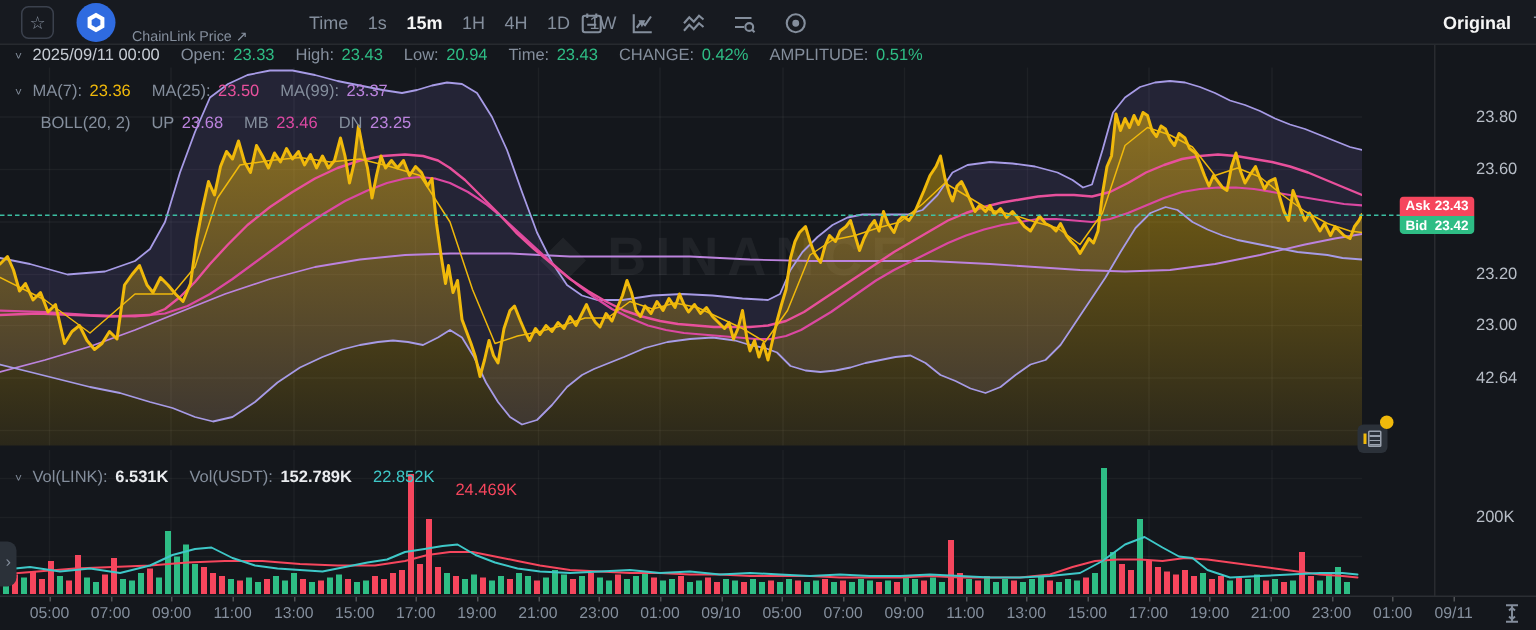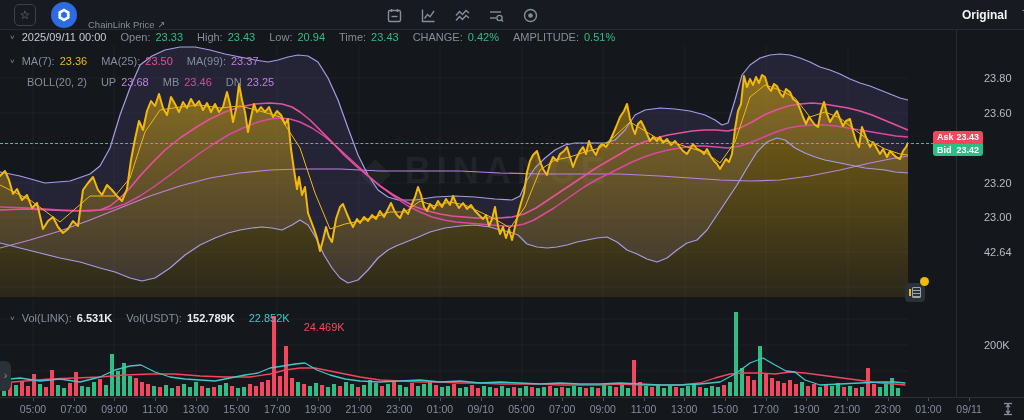--- a/index.html
+++ b/index.html
@@ -87,20 +87,30 @@
 <div id="app">
 
   <div id="topbar">
     <div id="fav-btn">☆</div>
     <div id="coin-logo">
       <svg width="16" height="16" viewBox="0 0 16 16">
           <path d="M8 1.5 13.6 4.7 V11.3 L8 14.5 2.4 11.3 V4.7 Z M8 4.6 5.1 6.3 V9.7 L8 11.4 10.9 9.7 V6.3 Z" fill="#fff" fill-rule="evenodd"></path>
         </svg>
     </div>
     <div id="pair-sub">ChainLink Price ↗</div>
+    <div id="intervals">
+        <span class="iv lab">Time</span>
+        <span class="iv">1s</span>
+        <span class="iv active">15m</span>
+        <span class="iv">1H</span>
+        <span class="iv">4H</span>
+        <span class="iv">1D</span>
+        <span class="iv">1W</span>
+        <span class="caret">▼</span>
+      </div>
     <div id="tool-icons">
       <svg width="17" height="17" viewBox="0 0 17 17" stroke="#848E9C" fill="none" stroke-width="1.4">
           <rect x="2.5" y="3.5" width="12" height="11" rx="1.5"></rect>
           <line x1="5.5" y1="2" x2="5.5" y2="5"></line>
           <line x1="11.5" y1="2" x2="11.5" y2="5"></line>
           <line x1="5.5" y1="9.5" x2="11.5" y2="9.5"></line>
         </svg>
       <svg width="17" height="17" viewBox="0 0 17 17" stroke="#848E9C" fill="none" stroke-width="1.4">
           <path d="M2.5 2.5 V14.5 H14.5"></path>
           <path d="M4.5 11.5 L7.5 7.5 L10 9.8 L14 4"></path>

